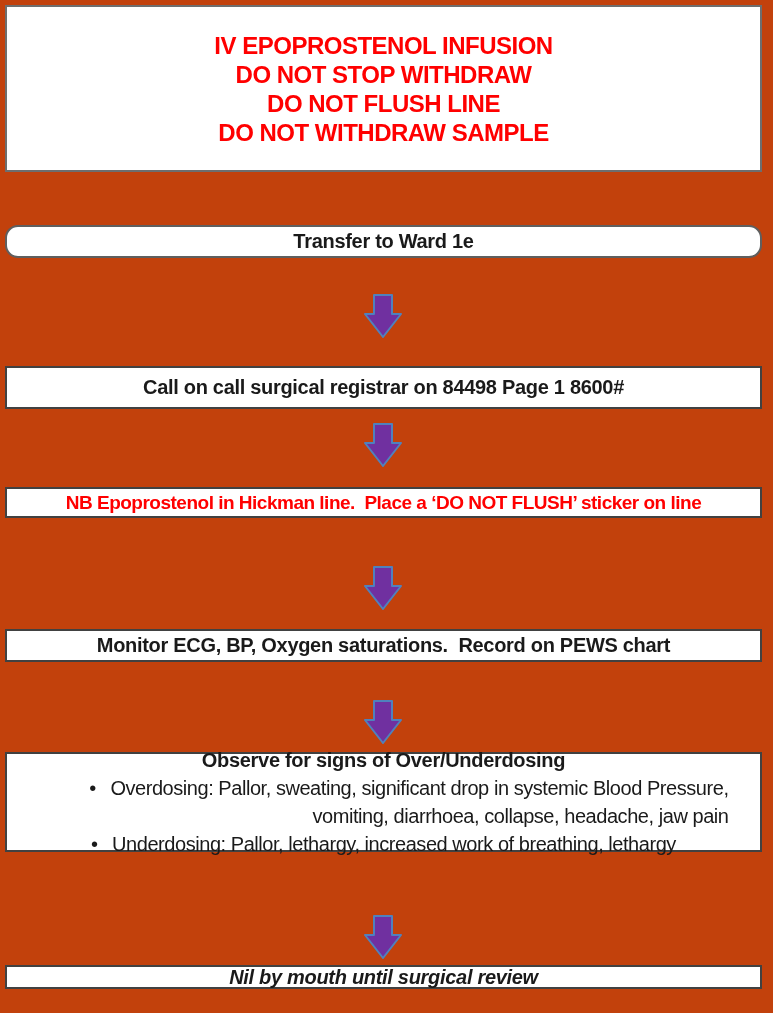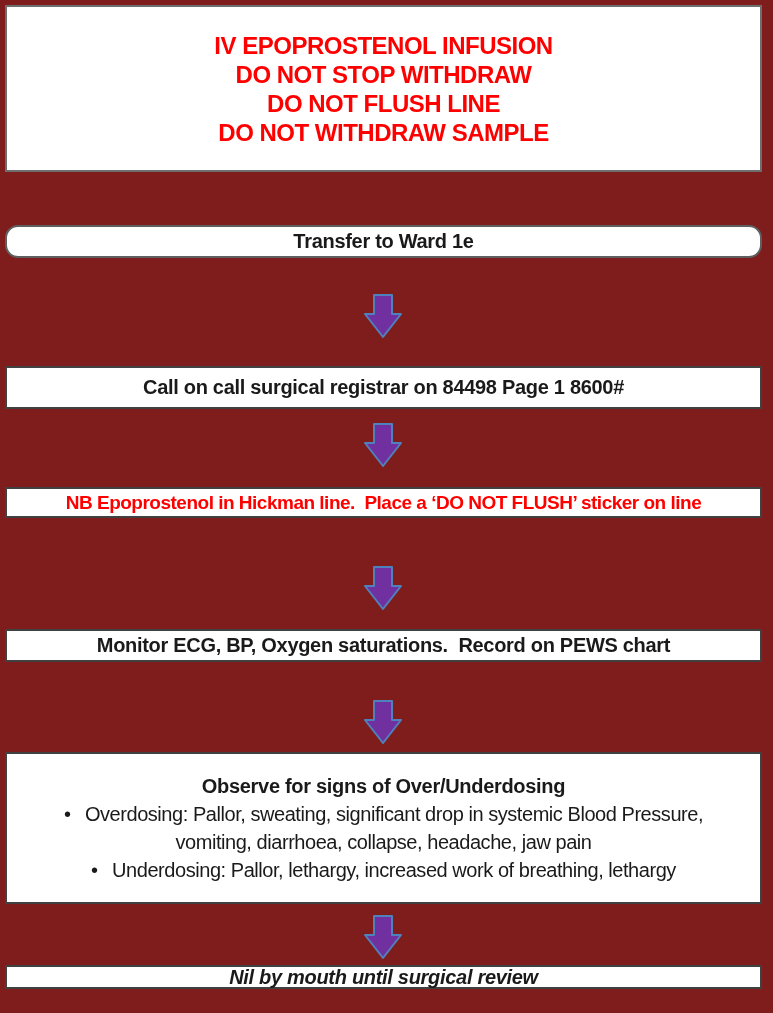--- a/index.html
+++ b/index.html
@@ -1,20 +1,20 @@
 <!DOCTYPE html>
 <html><head>
 <meta charset="utf-8">
 <style>
   html, body { margin: 0; padding: 0; background: #ffffff; }
   .page {
     position: relative;
     width: 773px;
     height: 1013px;
-    background: #7f1d1d;
+    background: #c2410c;
     font-family: "Liberation Sans", sans-serif;
     color: #1a1a1a;
     overflow: hidden;
   }
   .box {
     position: absolute;
     box-sizing: border-box;
     background: #ffffff;
     border: 2px solid #414141;
     display: flex;
@@ -41,40 +41,40 @@
     font-size: 20px;
     letter-spacing: -0.3px;
     white-space: pre;
   }
   .step-transfer { top: 225px; height: 33px; border-color: #5f5f5f; border-radius: 13px; }
   .step-call     { top: 366px; height: 43px; }
   .step-nb       { top: 487px; height: 31px; color: #ff0000; font-size: 19px; letter-spacing: -0.5px; text-align: center; }
   .step-monitor  { top: 629px; height: 33px; }
   .step-nil      { top: 965px; height: 24px; font-style: italic; }
   .observe {
-    left: 5px; top: 752px; width: 757px; height: 152px;
+    left: 5px; top: 752px; width: 757px; height: 100px;
     justify-content: center;
     padding: 2px 8px;
   }
   .obs-title {
     font-weight: bold;
     font-size: 20px;
     line-height: 28px;
     letter-spacing: -0.3px;
     white-space: pre;
   }
   .bullet {
     margin: 0;
     font-size: 20px;
     line-height: 28px;
     letter-spacing: -0.45px;
     text-align: center;
     white-space: pre-wrap;
   }
-  .bullet-first { max-width: 690px; }
+  .bullet-first { max-width: 690px; text-align: right; }
   .bullet-glyph {
     display: inline-block;
     margin-right: 14px;
     letter-spacing: 0;
   }
   .arrow {
     position: absolute;
     left: 363px;
     width: 40px;
     height: 44px;

